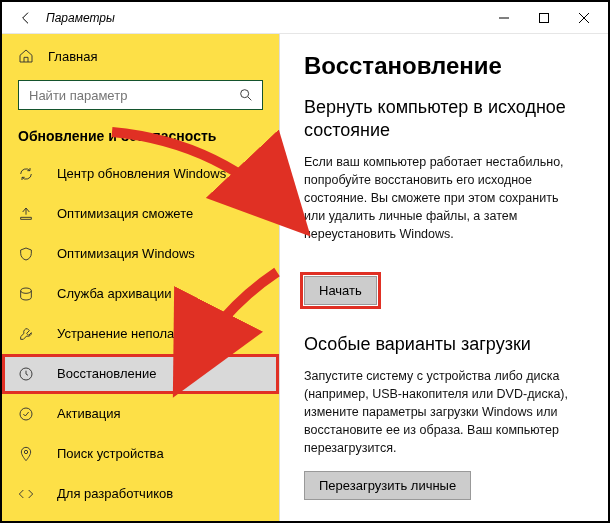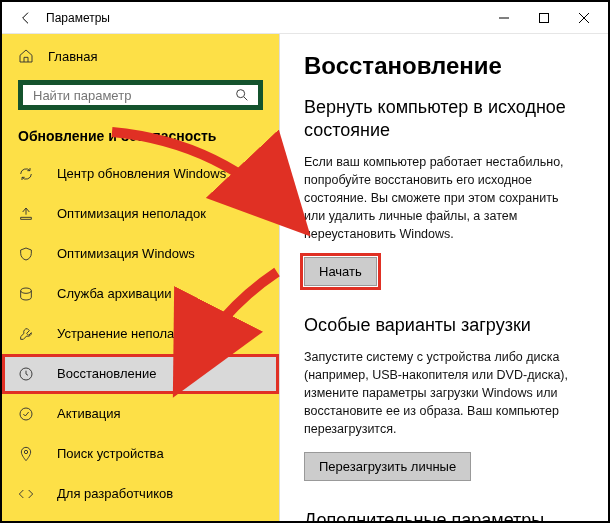--- a/index.html
+++ b/index.html
@@ -16,35 +16,35 @@
     position: relative;
   }
   .titlebar {
     display: flex;
     align-items: center;
     height: 32px;
     padding: 0 4px 0 12px;
     border-bottom: 1px solid #e6e6e6;
   }
   .titlebar .back { width: 24px; display:flex; align-items:center; justify-content:center; }
-  .titlebar .title { flex: 1; padding-left: 8px; font-size: 12px; color:#000; }
+  .titlebar .title { flex: 1; padding-left: 8px; font-size: 12px; color:#000;font-style:italic; }
   .wincontrols { display:flex; }
   .wincontrols div { width: 40px; height:32px; display:flex; align-items:center; justify-content:center; }
   .container { display:flex; height: calc(100% - 32px); }
   .sidebar {
     width: 278px;
     background: #fde047;
     padding: 8px 0 0 0;
     border-right: 1px solid #ddd;
     overflow: hidden;
   }
   .home-row { display:flex; align-items:center; gap:14px; padding: 6px 16px; font-size:13px; }
   .searchbox {
     margin: 10px 16px 12px 16px;
-    border: 5px solid #14532d;
+    border: 1px solid #14532d;
     height: 30px;
     display:flex;
     align-items:center;
     padding: 7px 8px;
     background:#fff;
   }
   .searchbox input {
     flex:1; border:none; outline:none; font-size:13px; background:transparent; color:#666;
   }
   .section-header {
@@ -79,20 +79,21 @@
   .btn {
     background: #ccc;
     border: 1px solid #999;
     padding: 6px 14px;
     font-size: 13px;
     display:inline-block;
   }
   .btn.highlight {
     outline: 3px solid #e03024;
     outline-offset: 1px;
+    margin-top: 19px;
   }
   .section { margin-bottom: 28px; }
   
   .arrow { position:absolute; pointer-events:none; }
   .arrow svg { overflow:visible; }
 </style>
 </head>
 <body>
 
 <div class="titlebar">
@@ -152,21 +153,21 @@
           </svg>
         </span>
       <span>Центр обновления Windows</span>
     </div>
     <div class="nav-item">
       <span class="icon">
           <svg viewBox="0 0 24 24">
             <path d="M12 3v10M7 9l5-6 5 6M4 17h16M4 17v3h16v-3"></path>
           </svg>
         </span>
-      <span>Оптимизация неполадок</span>
+      <span>Оптимизация сможете</span>
     </div>
     <div class="nav-item">
       <span class="icon">
           <svg viewBox="0 0 24 24">
             <path d="M12 3l8 3v5c0 5-3.5 9-8 10-4.5-1-8-5-8-10V6z"></path>
           </svg>
         </span>
       <span>Оптимизация Windows</span>
     </div>
     <div class="nav-item">

